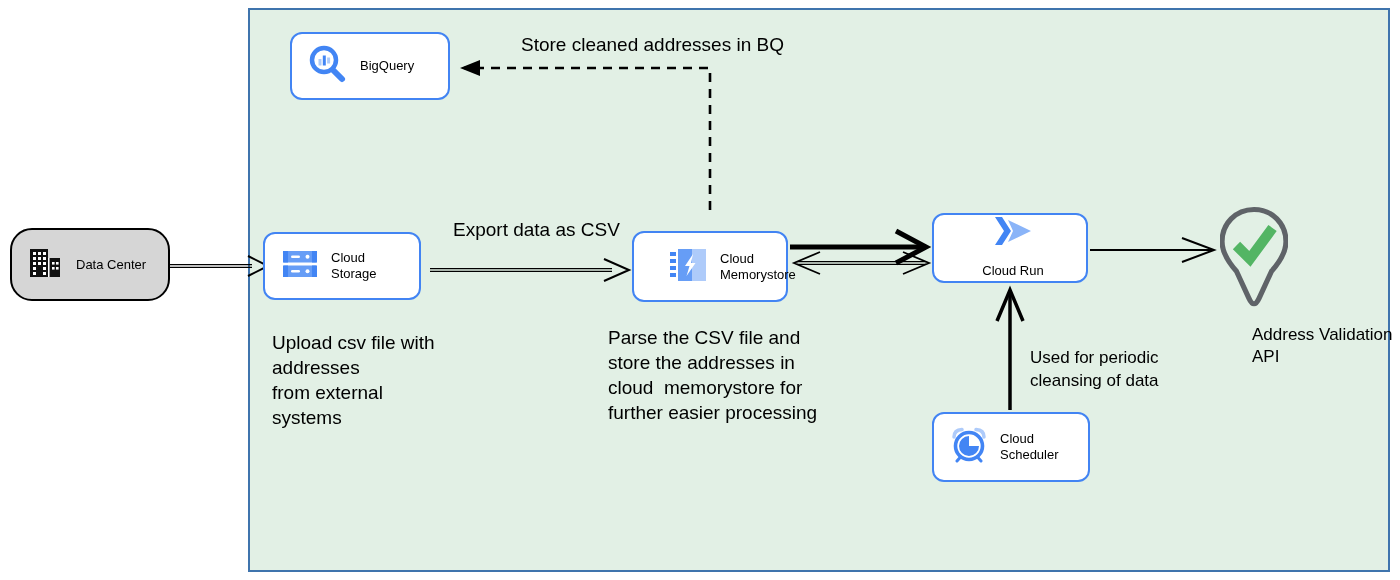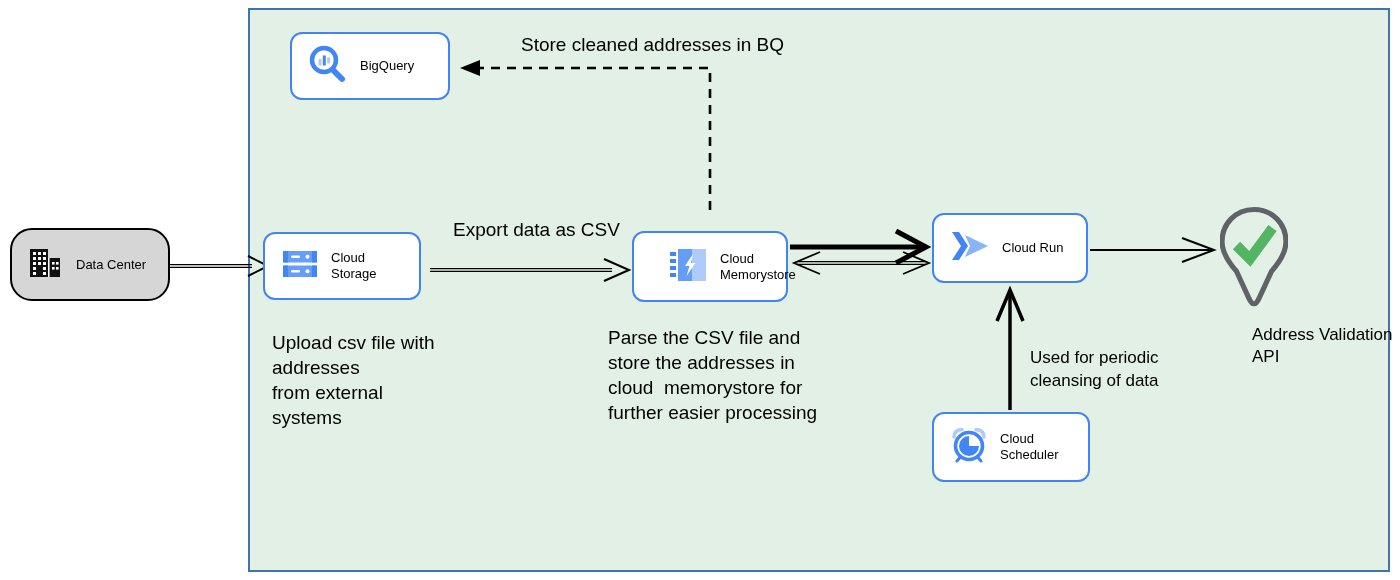--- a/index.html
+++ b/index.html
@@ -170,21 +170,21 @@
         </g>
         <rect x="8" y="1" width="14" height="32" fill="var(--icon-blue-mid)"></rect>
         <rect x="22" y="1" width="14" height="32" fill="var(--icon-blue-light)"></rect>
         <path d="M23 6 L15 18 L19.5 18 L16.5 28 L25.5 15 L21 15 Z" fill="#fff"></path>
       </svg>
     </span>
     <span class="nlabel">Cloud
 Memorystore</span>
   </div>
 
-  <div class="gnode" style="left:932px;top:213px;width:156px;height:70px;">
+  <div class="gnode" style="left:932px;top:213px;width:156px;height:70px;flex-direction:column;">
     <span>
       <svg width="40" height="32" viewBox="0 0 40 32">
         <path d="M2 2 L9 2 L18 16 L9 30 L2 30 L11 16 Z" fill="var(--icon-blue)"></path>
         <path d="M15 5 L38 16 L15 27 L20 16 Z" fill="#8ab4f8"></path>
       </svg>
     </span>
     <span class="nlabel">Cloud Run</span>
   </div>
 
   <div class="gnode" style="left:932px;top:412px;width:158px;height:70px;">

